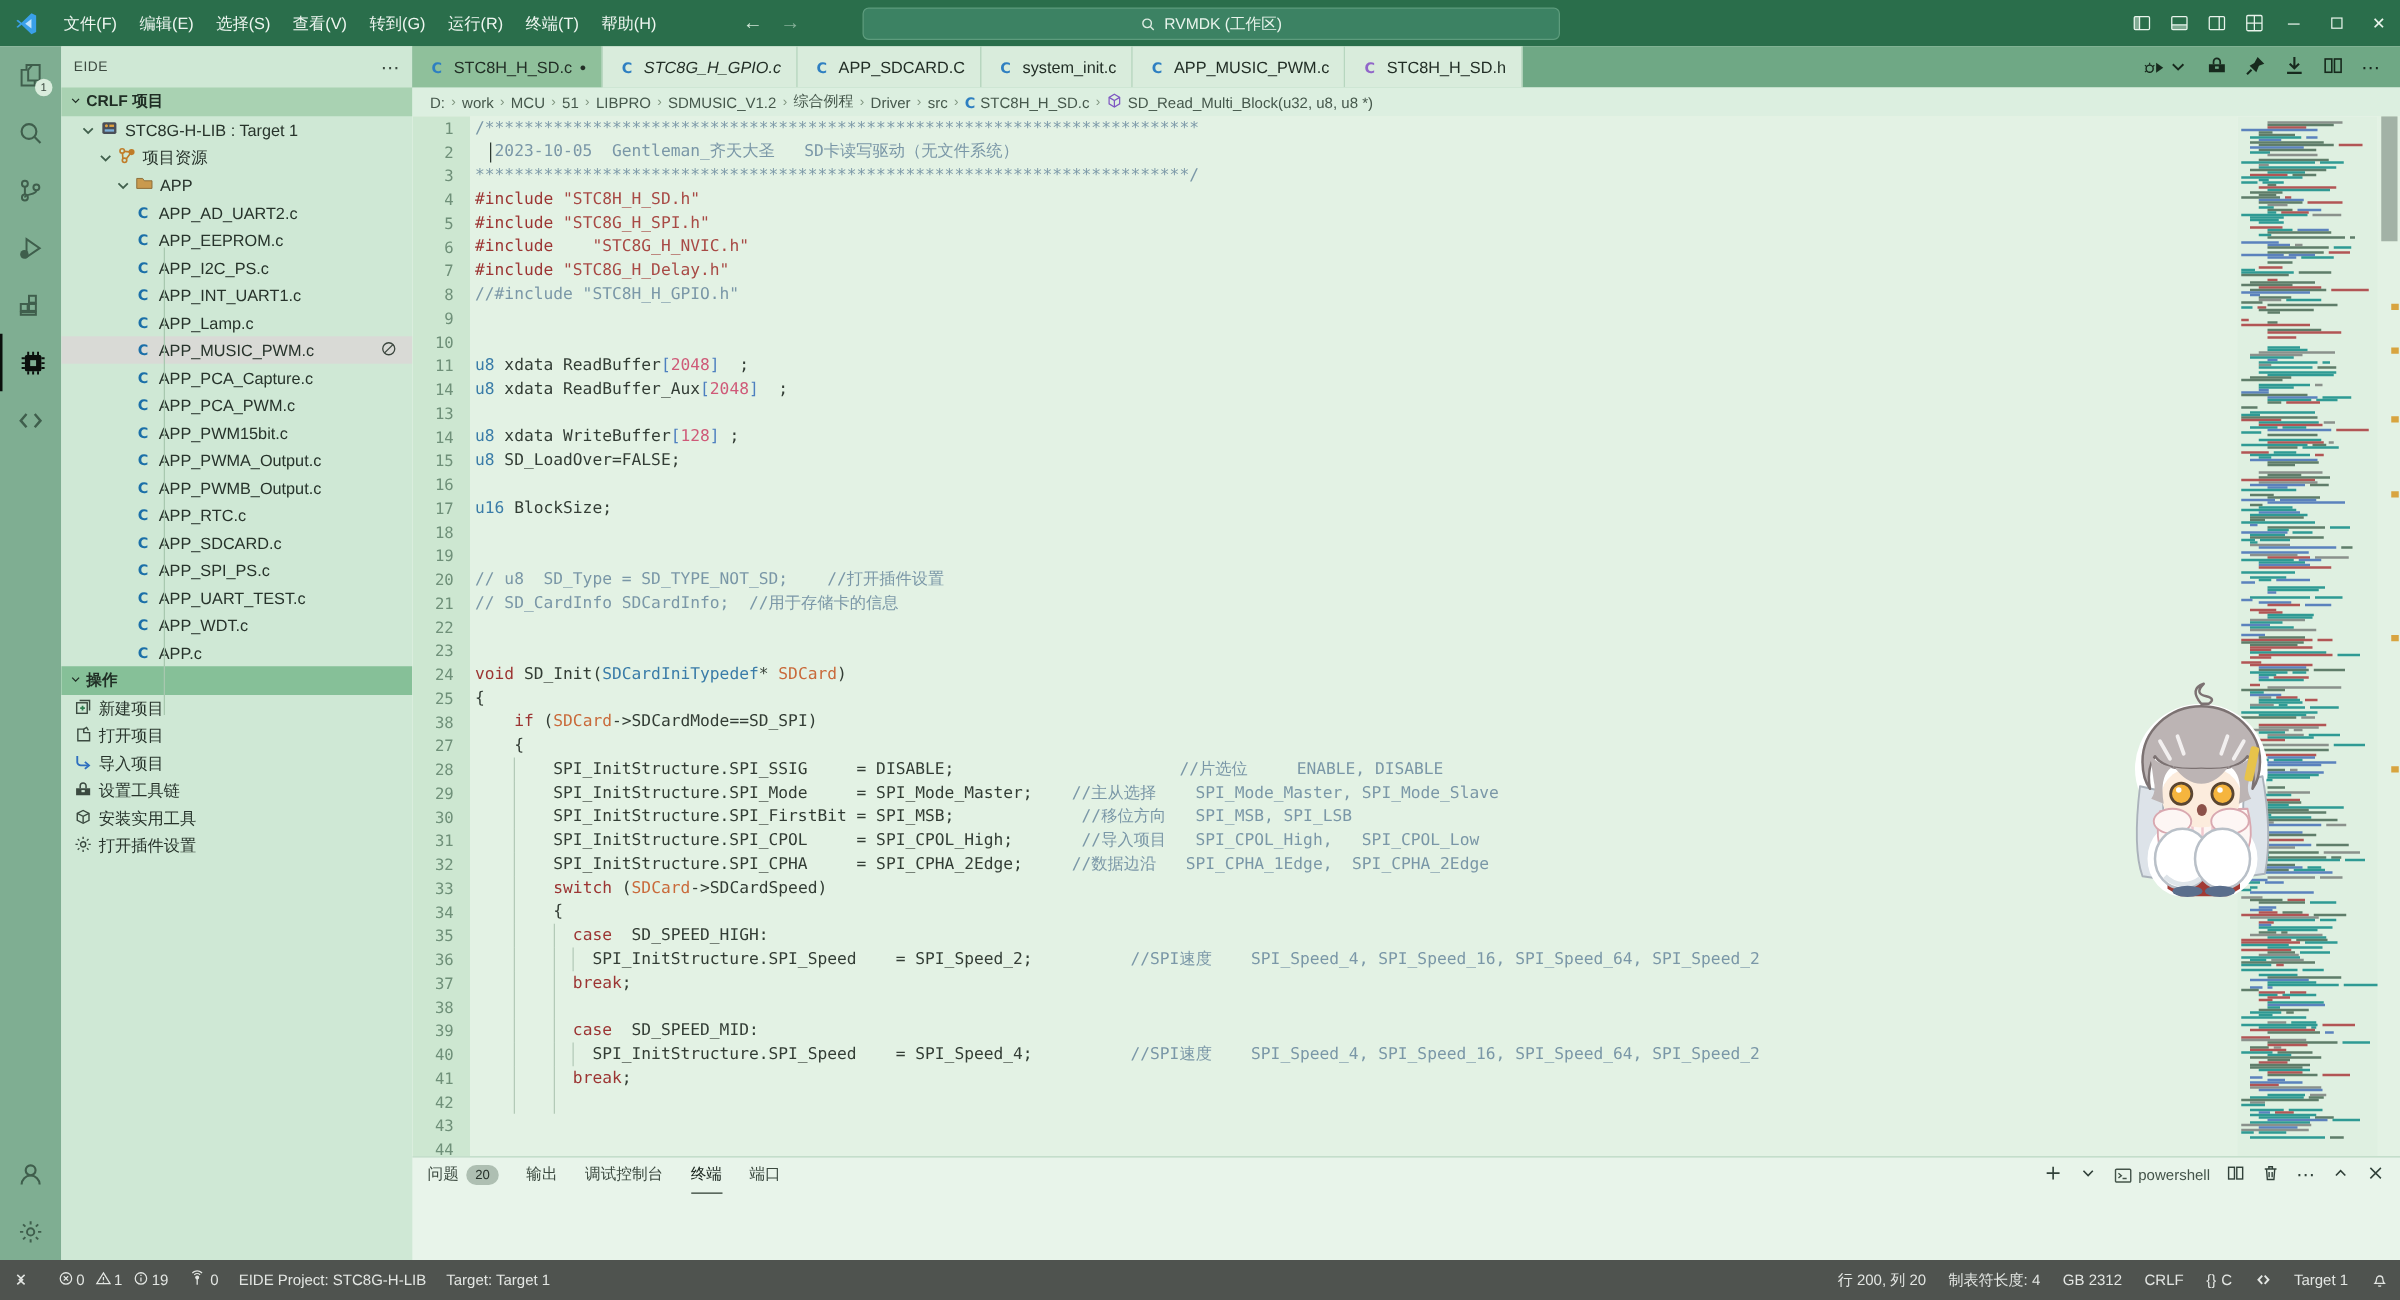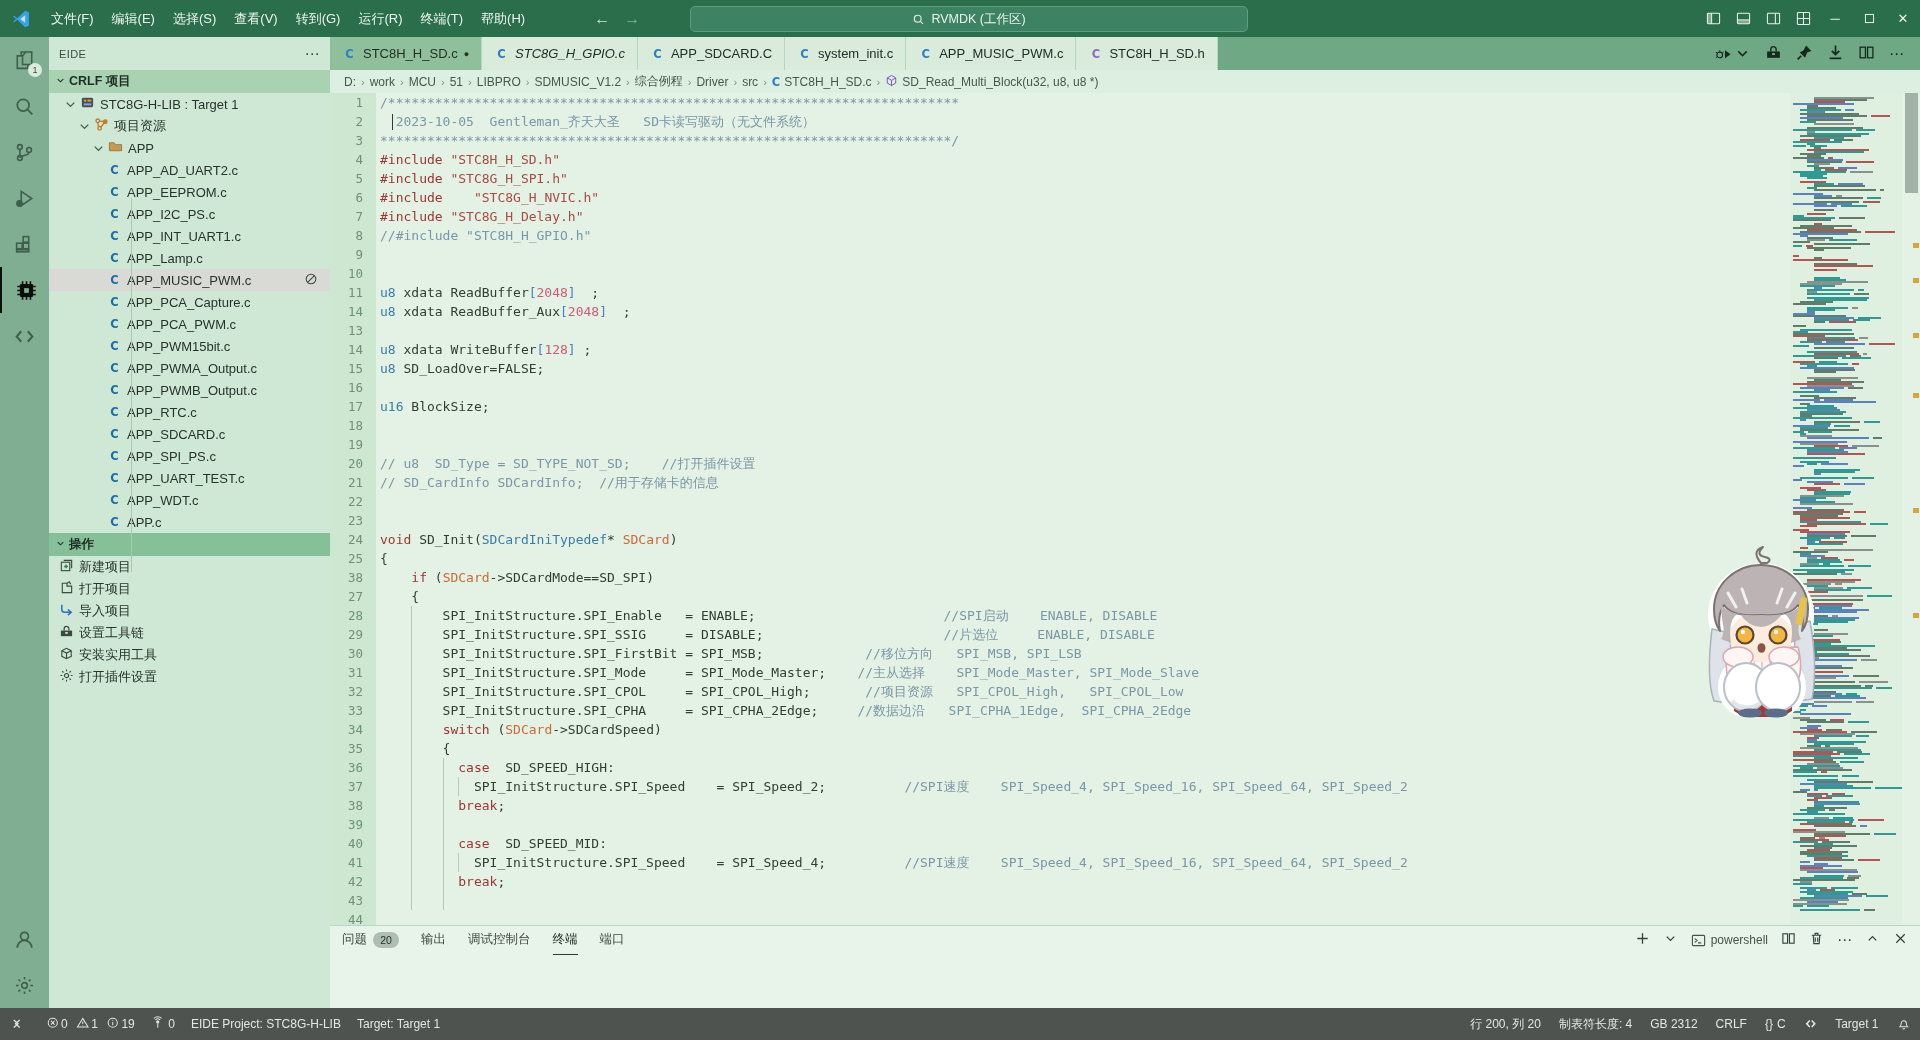--- a/index.html
+++ b/index.html
@@ -570,25 +570,24 @@
         <div class="cl"></div>
         <div class="cl"></div>
         <div class="cl"><span class="tk-c">// u8  SD_Type = SD_TYPE_NOT_SD;    //打开插件设置</span></div>
         <div class="cl"><span class="tk-c">// SD_CardInfo SDCardInfo;  //用于存储卡的信息</span></div>
         <div class="cl"></div>
         <div class="cl"></div>
         <div class="cl"><span class="tk-k">void</span><span class="tk-d"> SD_Init(</span><span class="tk-t">SDCardIniTypedef</span><span class="tk-d">* </span><span class="tk-v">SDCard</span><span class="tk-d">)</span></div>
         <div class="cl"><span class="tk-d">{</span></div>
         <div class="cl"><span class="tk-d">    </span><span class="tk-k">if</span><span class="tk-d"> (</span><span class="tk-v">SDCard</span><span class="tk-d">-&gt;SDCardMode==SD_SPI)</span></div>
         <div class="cl"><span class="tk-d">    {</span></div>
-        <div class="cl"><span class="gd" style="left: 35.32px;"></span><span class="tk-d">        SPI_InitStructure.SPI_Enable   = ENABLE;                        </span><span class="tk-c">//SPI启动    ENABLE, DISABLE</span></div>
         <div class="cl"><span class="gd" style="left: 35.32px;"></span><span class="tk-d">        SPI_InitStructure.SPI_SSIG     = DISABLE;                       </span><span class="tk-c">//片选位     ENABLE, DISABLE</span></div>
+        <div class="cl"><span class="gd" style="left: 35.32px;"></span><span class="tk-d">        SPI_InitStructure.SPI_Mode     = SPI_Mode_Master;    </span><span class="tk-c">//主从选择    SPI_Mode_Master, SPI_Mode_Slave</span></div>
         <div class="cl"><span class="gd" style="left: 35.32px;"></span><span class="tk-d">        SPI_InitStructure.SPI_FirstBit = SPI_MSB;             </span><span class="tk-c">//移位方向   SPI_MSB, SPI_LSB</span></div>
-        <div class="cl"><span class="gd" style="left: 35.32px;"></span><span class="tk-d">        SPI_InitStructure.SPI_Mode     = SPI_Mode_Master;    </span><span class="tk-c">//主从选择    SPI_Mode_Master, SPI_Mode_Slave</span></div>
-        <div class="cl"><span class="gd" style="left: 35.32px;"></span><span class="tk-d">        SPI_InitStructure.SPI_CPOL     = SPI_CPOL_High;       </span><span class="tk-c">//项目资源   SPI_CPOL_High,   SPI_CPOL_Low</span></div>
+        <div class="cl"><span class="gd" style="left: 35.32px;"></span><span class="tk-d">        SPI_InitStructure.SPI_CPOL     = SPI_CPOL_High;       </span><span class="tk-c">//导入项目   SPI_CPOL_High,   SPI_CPOL_Low</span></div>
         <div class="cl"><span class="gd" style="left: 35.32px;"></span><span class="tk-d">        SPI_InitStructure.SPI_CPHA     = SPI_CPHA_2Edge;     </span><span class="tk-c">//数据边沿   SPI_CPHA_1Edge,  SPI_CPHA_2Edge</span></div>
         <div class="cl"><span class="gd" style="left: 35.32px;"></span><span class="tk-d">        </span><span class="tk-k">switch</span><span class="tk-d"> (</span><span class="tk-v">SDCard</span><span class="tk-d">-&gt;SDCardSpeed)</span></div>
         <div class="cl"><span class="gd" style="left: 35.32px;"></span><span class="tk-d">        {</span></div>
         <div class="cl"><span class="gd" style="left: 35.32px;"></span><span class="gd" style="left: 66.64px;"></span><span class="tk-d">          </span><span class="tk-k">case</span><span class="tk-d">  SD_SPEED_HIGH:</span></div>
         <div class="cl"><span class="gd" style="left: 35.32px;"></span><span class="gd" style="left: 66.64px;"></span><span class="gd" style="left: 82.3px;"></span><span class="tk-d">            SPI_InitStructure.SPI_Speed    = SPI_Speed_2;          </span><span class="tk-c">//SPI速度    SPI_Speed_4, SPI_Speed_16, SPI_Speed_64, SPI_Speed_2</span></div>
         <div class="cl"><span class="gd" style="left: 35.32px;"></span><span class="gd" style="left: 66.64px;"></span><span class="tk-d">          </span><span class="tk-k">break</span><span class="tk-d">;</span></div>
         <div class="cl"><span class="gd" style="left: 35.32px;"></span><span class="gd" style="left: 66.64px;"></span></div>
         <div class="cl"><span class="gd" style="left: 35.32px;"></span><span class="gd" style="left: 66.64px;"></span><span class="tk-d">          </span><span class="tk-k">case</span><span class="tk-d">  SD_SPEED_MID:</span></div>
         <div class="cl"><span class="gd" style="left: 35.32px;"></span><span class="gd" style="left: 66.64px;"></span><span class="gd" style="left: 82.3px;"></span><span class="tk-d">            SPI_InitStructure.SPI_Speed    = SPI_Speed_4;          </span><span class="tk-c">//SPI速度    SPI_Speed_4, SPI_Speed_16, SPI_Speed_64, SPI_Speed_2</span></div>
         <div class="cl"><span class="gd" style="left: 35.32px;"></span><span class="gd" style="left: 66.64px;"></span><span class="tk-d">          </span><span class="tk-k">break</span><span class="tk-d">;</span></div>

